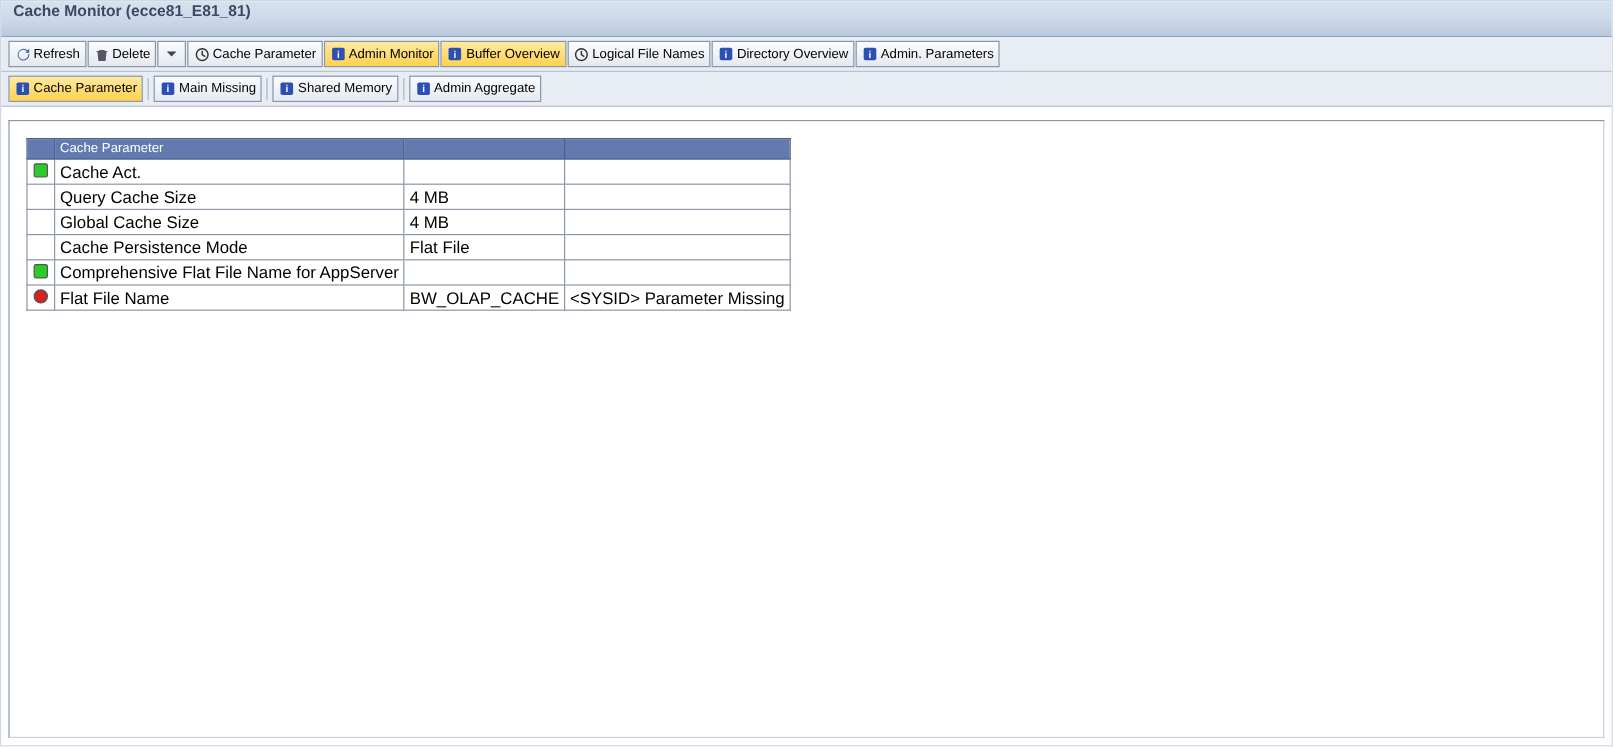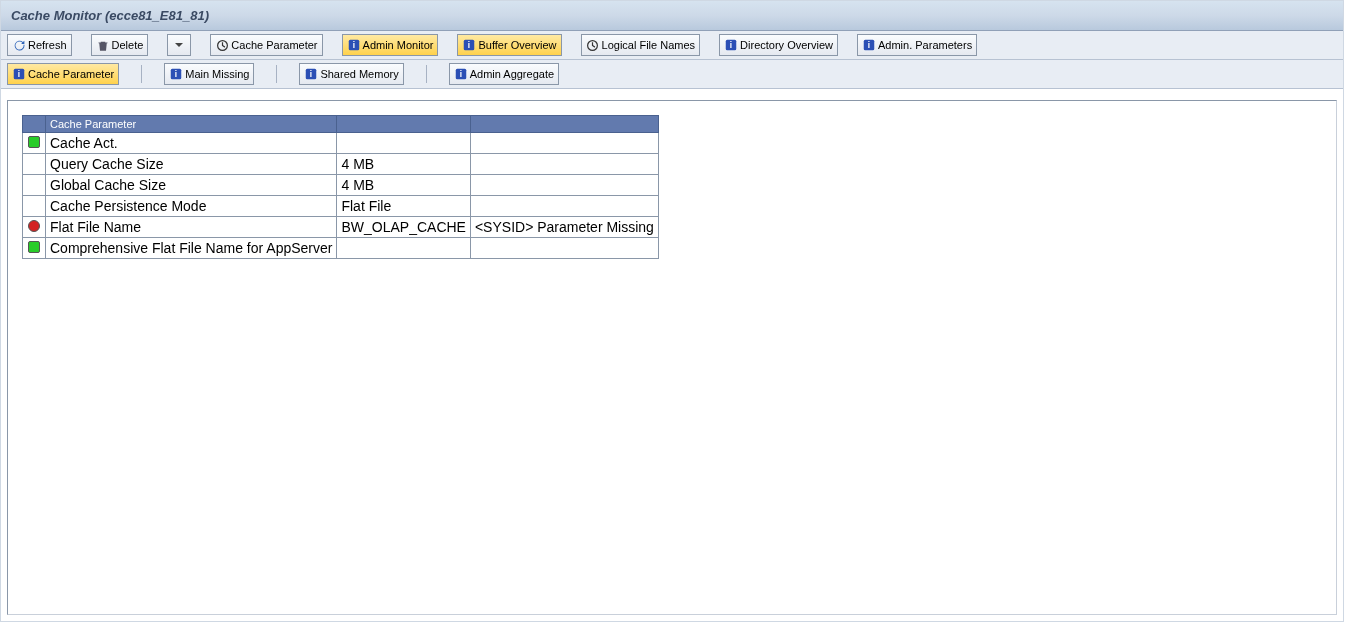--- a/index.html
+++ b/index.html
@@ -2,25 +2,25 @@
 <html><head>
 <meta charset="utf-8">
 <style>
   html,body{margin:0;padding:0;font-family:Arial,Helvetica,sans-serif;font-size:11px;width:1346px;height:624px;background:#fff;color:#000;}
   .window{width:1342px;height:620px;border:1px solid #cfd8e3;position:relative;}
   
   .titlebar{
     height:29px;
     background:linear-gradient(to bottom,#d6e3ef 0%,#cdd9e8 50%,#b8c9dd 100%);
     border-bottom:1px solid #90a0b7;
-    display:flex;align-items:center;padding-left:10px;
-    font-size:13px;font-weight:bold;font-style:italic;color:#3a4a63;
-  }
-  
-  .toolbar{border-bottom:1px solid #b7c2d2;padding:3px 6px;display:flex;align-items:center;gap:19px;background:#e8edf4;}
+    display:flex;padding-left:10px;
+    font-size:13px;font-weight:bold;color:#3a4a63;
+  }
+  
+  .toolbar{border-bottom:1px solid #b7c2d2;padding:3px 6px;display:flex;align-items:center;gap:1px;background:#e8edf4;}
   .btn{
     display:inline-flex;align-items:center;height:20px;
     border:1px solid #8a97a8;
     background:linear-gradient(to bottom,#fafcfe 0%,#e5e9f0 100%);
     padding:0 4px;cursor:pointer;user-select:none;
     font-size:11px;color:#000;
   }
   .btn.yellow{background:linear-gradient(to bottom,#ffe9a2 0%,#ffd24d 100%);}
   .btn .ico{width:14px;height:14px;display:inline-flex;align-items:center;justify-content:center;margin-right:2px;}
   .btn.iconly{width:22px;justify-content:center;padding:0;}
@@ -209,28 +209,28 @@
           <td>4 MB</td>
           <td></td>
         </tr>
         <tr>
           <td class="icon-col"></td>
           <td>Cache Persistence Mode</td>
           <td>Flat File</td>
           <td></td>
         </tr>
         <tr>
+          <td class="icon-col"><span class="status-dot green"></span></td>
+          <td>Comprehensive Flat File Name for AppServer</td>
+          <td></td>
+          <td></td>
+        </tr>
+        <tr>
           <td class="icon-col"><span class="status-dot red"></span></td>
           <td>Flat File Name</td>
           <td>BW_OLAP_CACHE</td>
           <td>&lt;SYSID&gt; Parameter Missing</td>
         </tr>
-        <tr>
-          <td class="icon-col"><span class="status-dot green"></span></td>
-          <td>Comprehensive Flat File Name for AppServer</td>
-          <td></td>
-          <td></td>
-        </tr>
       </tbody>
     </table>
   </div>
 
 </div>
 
 </body></html>

